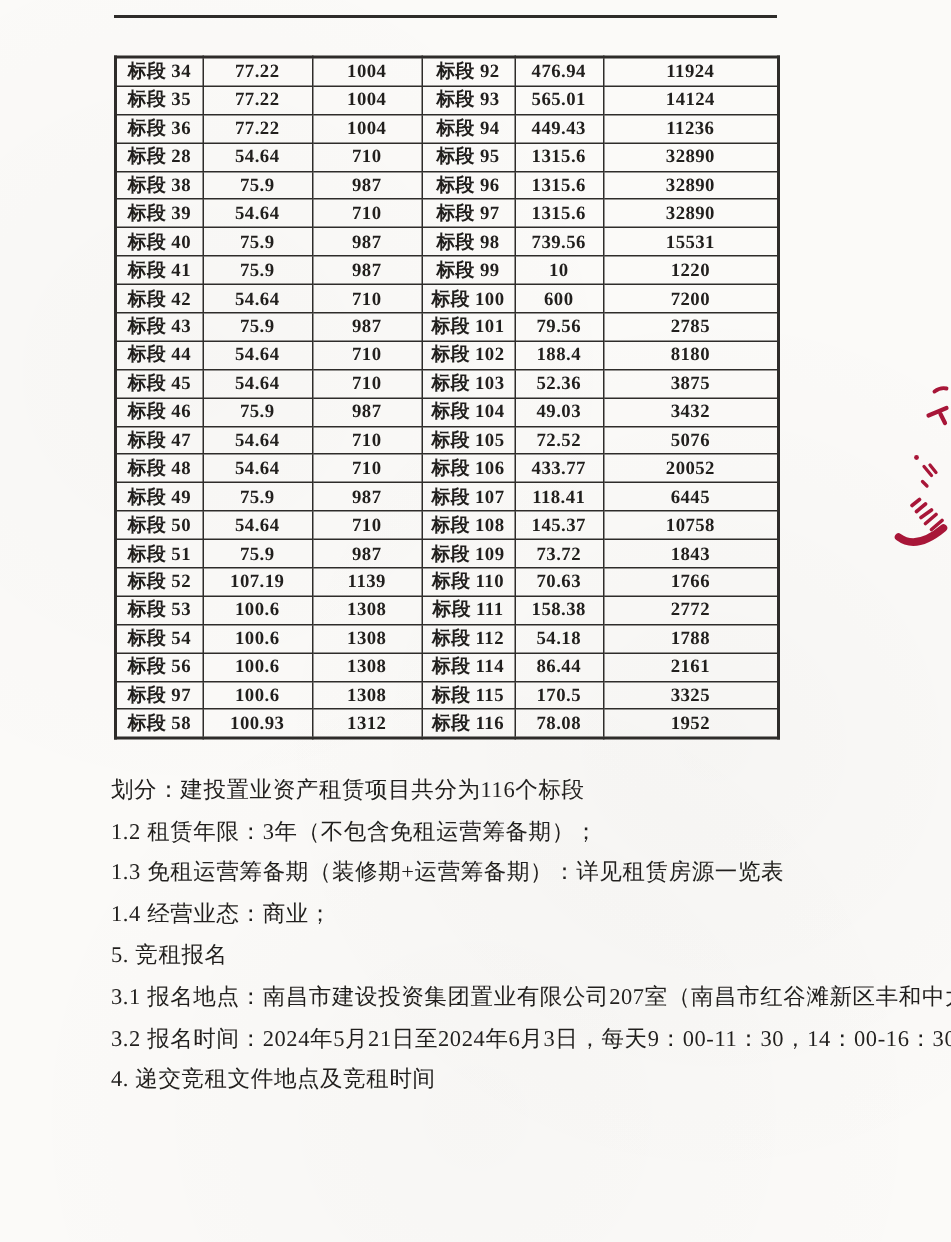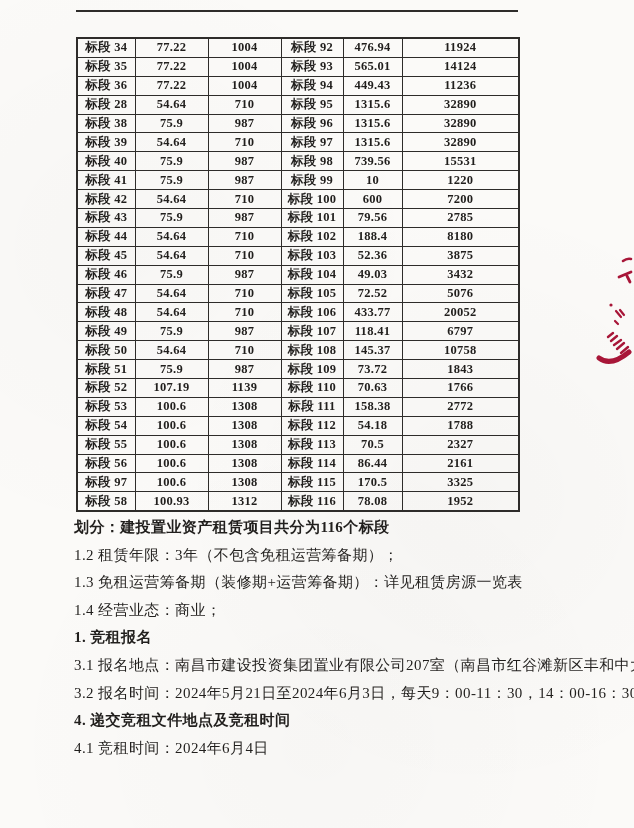--- a/index.html
+++ b/index.html
@@ -34,21 +34,21 @@
   .lease-table{border:2px solid #2e2c2a;}
   .body-text{
     position:absolute;left:74px;top:514px;width:500px;
     color:#211f1d;
   }
   .body-text .line{
     height:27.6px;line-height:27.6px;
     font-size:15px;font-weight:400;letter-spacing:0.4px;
     white-space:nowrap;
   }
-  .body-text .line.bold{font-weight:700;}
+  .body-text .line.bold{font-weight:400;}
   .stamp{
     position:absolute;left:590px;top:245px;width:44px;height:125px;
     pointer-events:none;
   }
 </style>
 </head>
 <body>
 
 <div class="page">
 
@@ -183,21 +183,21 @@
           <td>标段 106</td>
           <td>433.77</td>
           <td>20052</td>
         </tr>
         <tr>
           <td>标段 49</td>
           <td>75.9</td>
           <td>987</td>
           <td>标段 107</td>
           <td>118.41</td>
-          <td>6797</td>
+          <td>6445</td>
         </tr>
         <tr>
           <td>标段 50</td>
           <td>54.64</td>
           <td>710</td>
           <td>标段 108</td>
           <td>145.37</td>
           <td>10758</td>
         </tr>
         <tr>
@@ -226,28 +226,20 @@
         </tr>
         <tr>
           <td>标段 54</td>
           <td>100.6</td>
           <td>1308</td>
           <td>标段 112</td>
           <td>54.18</td>
           <td>1788</td>
         </tr>
         <tr>
-          <td>标段 55</td>
-          <td>100.6</td>
-          <td>1308</td>
-          <td>标段 113</td>
-          <td>70.5</td>
-          <td>2327</td>
-        </tr>
-        <tr>
           <td>标段 56</td>
           <td>100.6</td>
           <td>1308</td>
           <td>标段 114</td>
           <td>86.44</td>
           <td>2161</td>
         </tr>
         <tr>
           <td>标段 97</td>
           <td>100.6</td>
@@ -265,25 +257,24 @@
           <td>1952</td>
         </tr>
       </tbody>
   </table>
 
   <div class="body-text">
       <div class="line bold">划分：建投置业资产租赁项目共分为116个标段</div>
       <div class="line">1.2 租赁年限：3年（不包含免租运营筹备期）；</div>
       <div class="line">1.3 免租运营筹备期（装修期+运营筹备期）：详见租赁房源一览表</div>
       <div class="line">1.4 经营业态：商业；</div>
-      <div class="line bold">1. 竞租报名</div>
+      <div class="line bold">5. 竞租报名</div>
       <div class="line">3.1 报名地点：南昌市建设投资集团置业有限公司207室（南昌市红谷滩新区丰和中大</div>
       <div class="line">3.2 报名时间：2024年5月21日至2024年6月3日，每天9：00-11：30，14：00-16：30(法</div>
       <div class="line bold">4. 递交竞租文件地点及竞租时间</div>
-      <div class="line">4.1 竞租时间：2024年6月4日</div>
     </div>
 
   <svg class="stamp" viewBox="0 0 44 125" xmlns="http://www.w3.org/2000/svg">
     <g fill="none" stroke="#a81638" stroke-linecap="round">
       <path d="M33 16 q4 -3 8 -2" stroke-width="2.6"></path>
       <path d="M29 32 l12 -5 m-4 4 l3 6" stroke-width="2.8"></path>
       <circle cx="21" cy="60" r="1.6" fill="#a81638" stroke="none"></circle>
       <path d="M26 66 l5 6 m-1 -7 l4 5 m-9 6 l3 3" stroke-width="2.2"></path>
       <path d="M18 92 l5 -4 m-2 8 l6 -5 m-3 9 l7 -5 m-4 9 l7 -6 m-3 10 l7 -6" stroke-width="2.4"></path>
       <path d="M9 113 q12 9 30 -6" stroke-width="5"></path>

